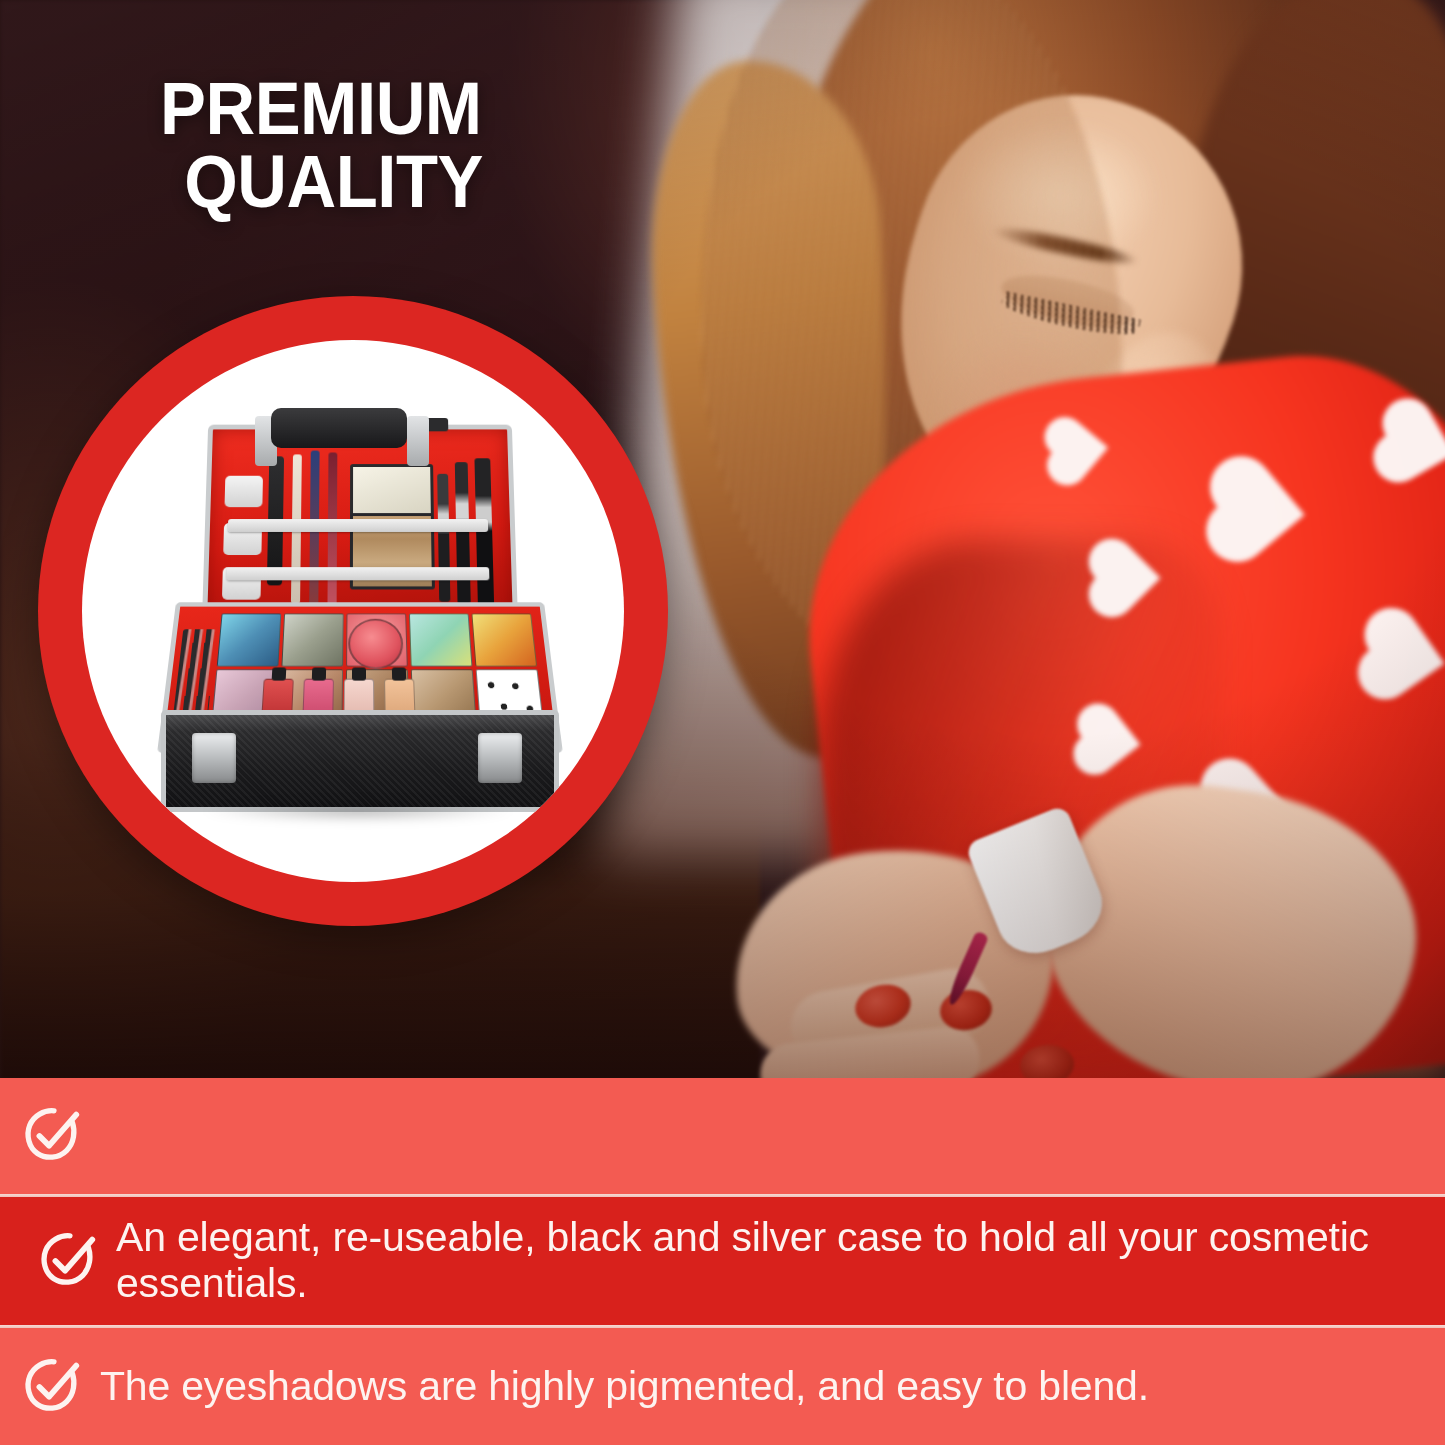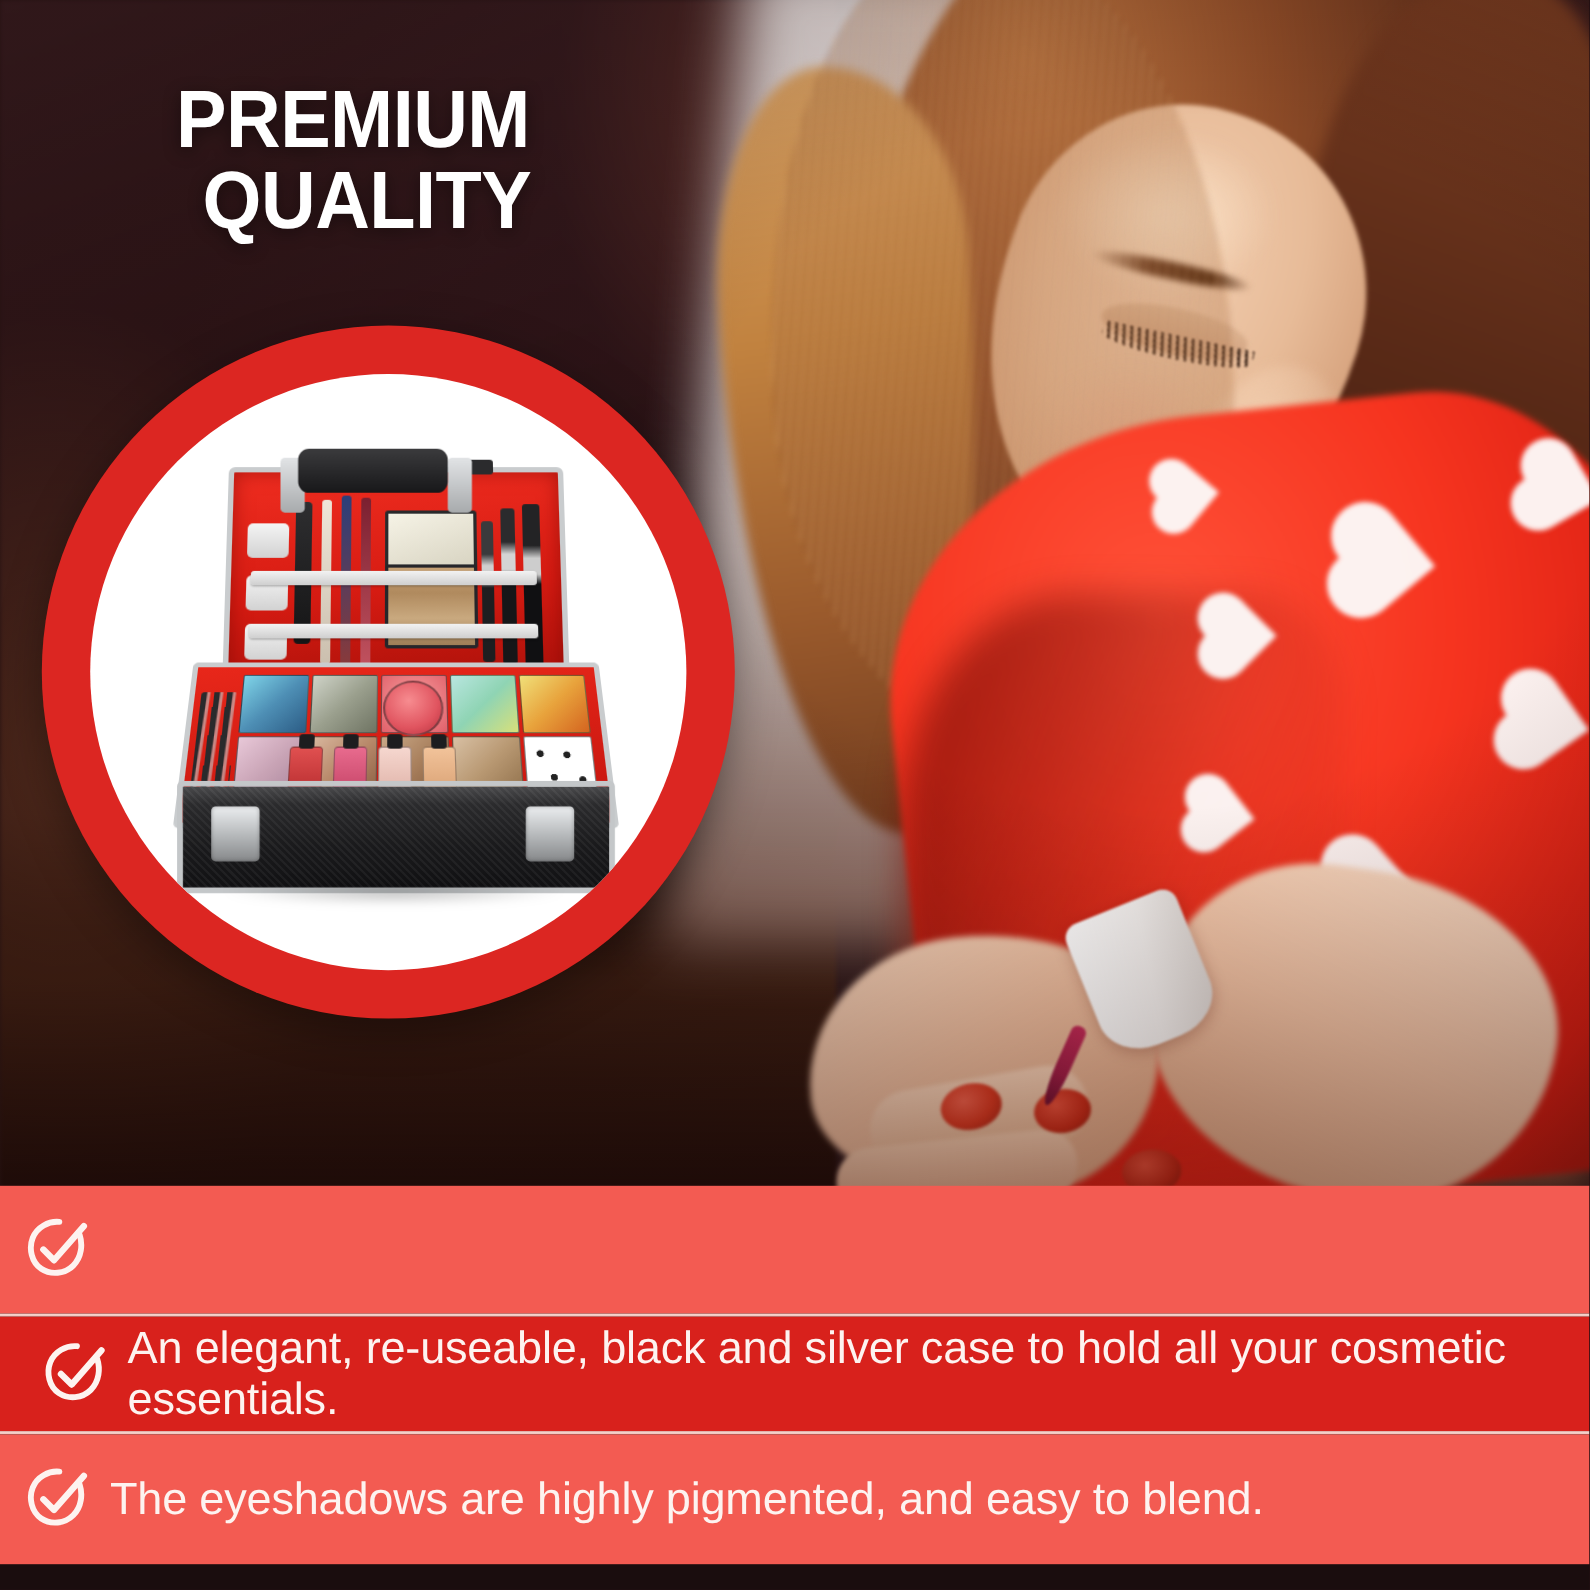--- a/index.html
+++ b/index.html
@@ -579,21 +579,21 @@
   .feature-bar {
     position: relative;
     display: flex;
     align-items: center;
     width: 100%;
     box-sizing: border-box;
     padding-left: 22px;
     color: #fdf4f1;
   }
   .fb-1 { height: 116px; background: #f35b52; }
-  .fb-2 { height: 104px; background: #d8211c; padding-left: 38px; }
+  .fb-2 { height: 128px; background: #d8211c; padding-left: 38px; }
   .fb-3 { height: 118px; background: #f35b52; }
   .divider {
     width: 100%;
     height: 3px;
     background: linear-gradient(180deg, #f7d9d3 0%, #efc2ba 100%);
   }
   .check-icon {
     flex: 0 0 auto;
     width: 62px;
     height: 62px;

